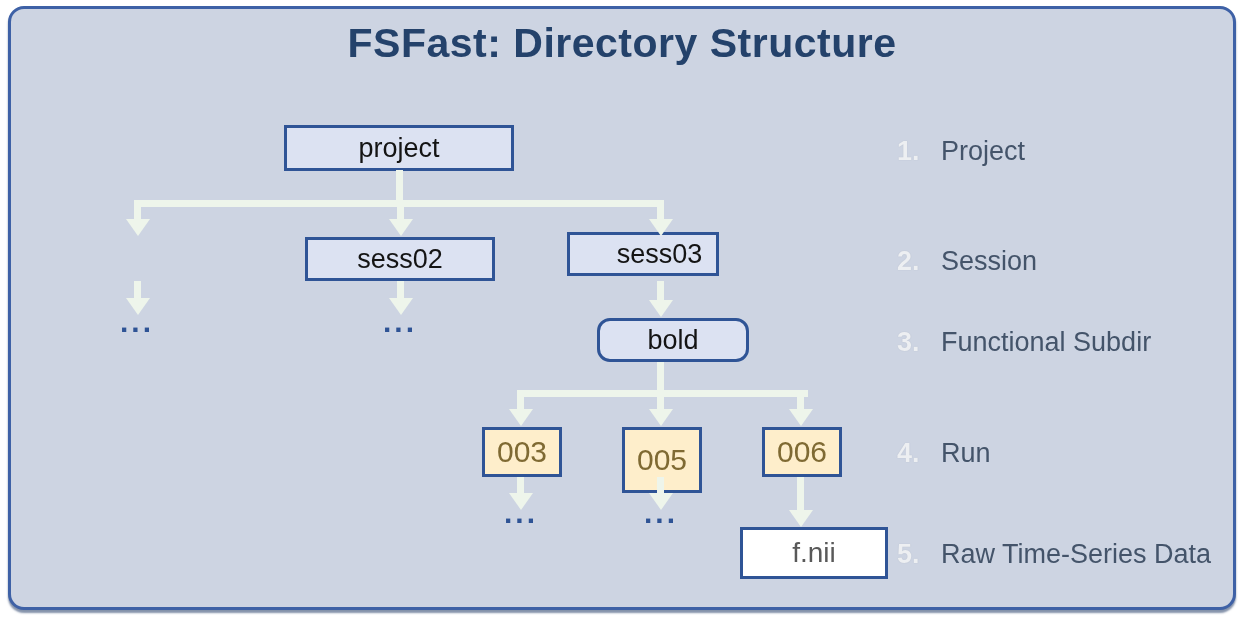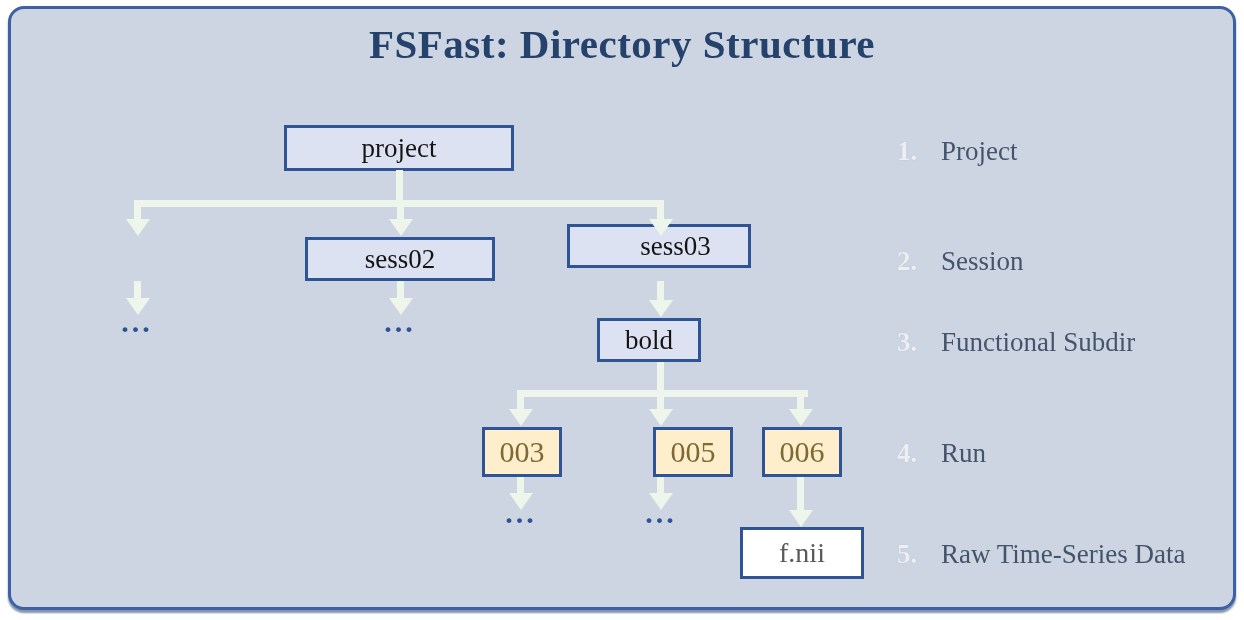--- a/index.html
+++ b/index.html
@@ -1,19 +1,19 @@
 <!DOCTYPE html>
 <html style="--card_background: #cdd4e2; --card_border: #3e61a6; --title: #24426b; --node_fill: #dce2f2; --node_border: #2f5496; --run_fill: #feeecb; --run_text: #7f6a33; --file_fill: #ffffff; --file_text: #595959; --connector: #eef5eb; --dots: #2e5395; --legend_number: #edeff2; --legend_label: #44546a;"><head>
 <meta charset="utf-8">
 <style>
   html,body { margin:0; padding:0; background:#ffffff; }
   .stage {
     position:relative; width:1244px; height:620px;
     background:#ffffff; overflow:hidden;
-    font-family:Liberation Serif, serif;
+    font-family:Liberation Sans, sans-serif;
   }
   .card {
     position:absolute; left:8px; top:6px; width:1228px; height:604px;
     box-sizing:border-box;
     background:var(--card_background,#cdd4e2);
     border:3px solid var(--card_border,#3e61a6);
     border-radius:16px;
     box-shadow:0 3px 2px rgba(31,56,100,0.55);
   }
   .title {
@@ -55,26 +55,26 @@
 </head>
 <body>
 
 <div class="stage">
   <div class="card"></div>
 
   <div class="title">FSFast: Directory Structure</div>
 
   <div class="node" style="left:284px; top:125px; width:230px; height:46px;">project</div>
   <div class="node" style="left:305px; top:237px; width:190px; height:44px;">sess02</div>
-  <div class="node" style="left:567px; top:224px; width:184px; height:44px;padding-left:33px;">sess03</div>
-  <div class="node" style="left:597px; top:318px; width:104px; height:44px;">bold</div>
+  <div class="node" style="left:567px; top:232px; width:152px; height:44px;padding-left:33px;">sess03</div>
+  <div class="node" style="left:597px; top:318px; width:152px; height:44px;border-radius:13px;">bold</div>
   <div class="node run" style="left:482px; top:427px; width:80px; height:50px;">003</div>
-  <div class="node run" style="left:653px; top:427px; width:80px; height:50px;text-align:center;">005</div>
+  <div class="node run" style="left:622px; top:427px; width:80px; height:66px;text-align:center;">005</div>
   <div class="node run" style="left:762px; top:427px; width:80px; height:50px;">006</div>
-  <div class="node file" style="left:740px; top:527px; width:124px; height:52px;">f.nii</div>
+  <div class="node file" style="left:740px; top:527px; width:148px; height:52px;">f.nii</div>
 
   <div class="cline" style="left:396px; top:170px; width:7px; height:33px;"></div>
   <div class="cline" style="left:134px; top:200px; width:530px; height:7px;"></div>
   <div class="cline" style="left:134px; top:200px; width:7px; height:21px;"></div>
   <div class="ahead" style="left:126px; top:219px;"></div>
   <div class="cline" style="left:397px; top:200px; width:7px; height:21px;"></div>
   <div class="ahead" style="left:389px; top:219px;"></div>
   <div class="cline" style="left:657px; top:200px; width:7px; height:21px;"></div>
   <div class="ahead" style="left:649px; top:219px;"></div>
 

